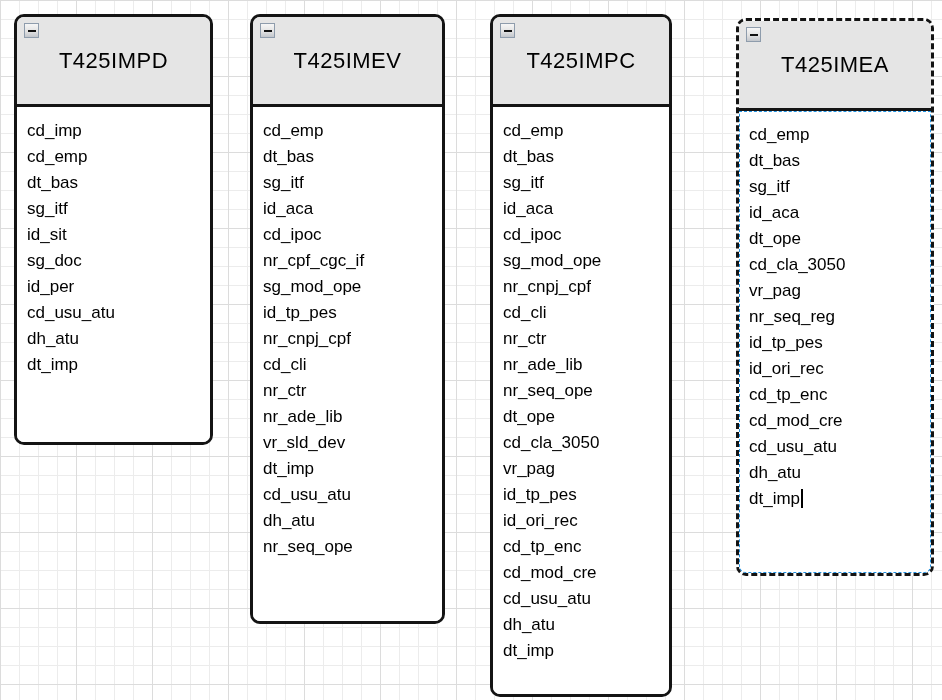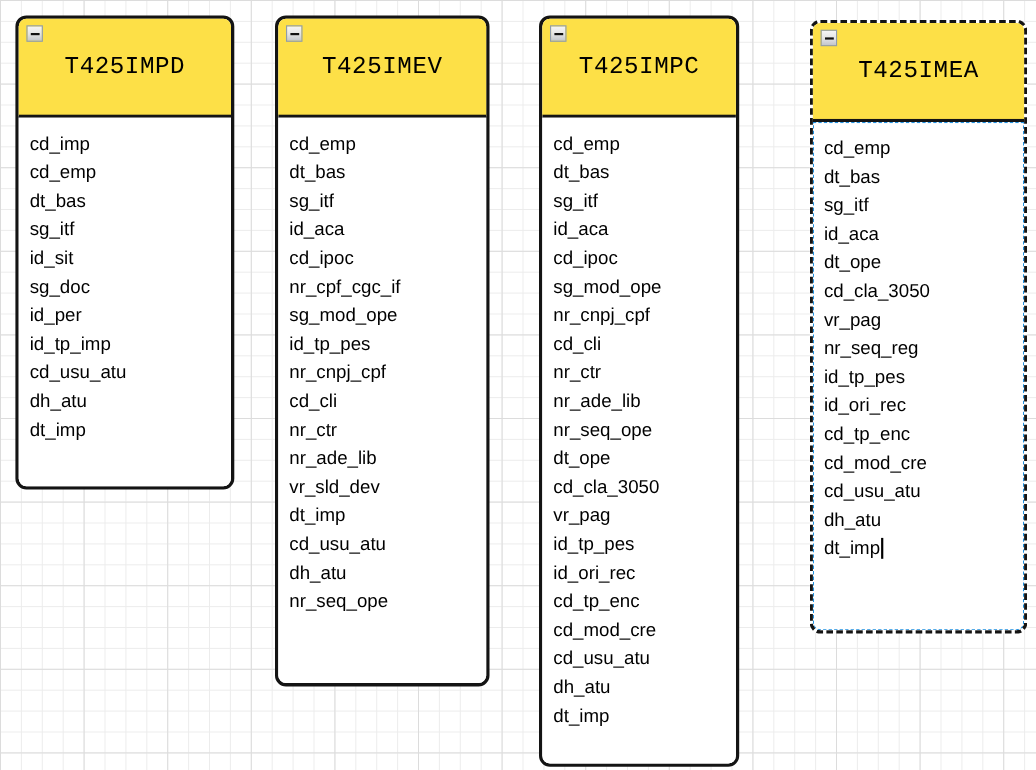--- a/index.html
+++ b/index.html
@@ -37,22 +37,21 @@
   .entity-header {
     position: relative;
     flex: none;
     height: 87px;
     border-bottom: 3px solid #141414;
     display: flex;
     align-items: center;
     justify-content: center;
     border-top-left-radius: 7px;
     border-top-right-radius: 7px;
-    background: #fde047;
-    font-family: Liberation Mono, monospace;
+    background: #e5e5e5;
   }
   .entity-title {
     font-size: 22px;
     letter-spacing: 0.5px;
     white-space: nowrap;
   }
   .collapse-btn {
     position: absolute;
     left: 7px;
     top: 6px;
@@ -112,21 +111,20 @@
         <div class="entity-title">T425IMPD</div>
       </div>
       <div class="entity-fields">
         <div class="field-row"><span>cd_imp</span></div>
         <div class="field-row"><span>cd_emp</span></div>
         <div class="field-row"><span>dt_bas</span></div>
         <div class="field-row"><span>sg_itf</span></div>
         <div class="field-row"><span>id_sit</span></div>
         <div class="field-row"><span>sg_doc</span></div>
         <div class="field-row"><span>id_per</span></div>
-        <div class="field-row"><span>id_tp_imp</span></div>
         <div class="field-row"><span>cd_usu_atu</span></div>
         <div class="field-row"><span>dh_atu</span></div>
         <div class="field-row"><span>dt_imp</span></div>
       </div>
     </div>
     <div class="entity" style="left: 250px; top: 14px; width: 195px; height: 610px;">
       <div class="entity-header">
         <div class="collapse-btn">
           <span class="minus-bar"></span>
         </div>

